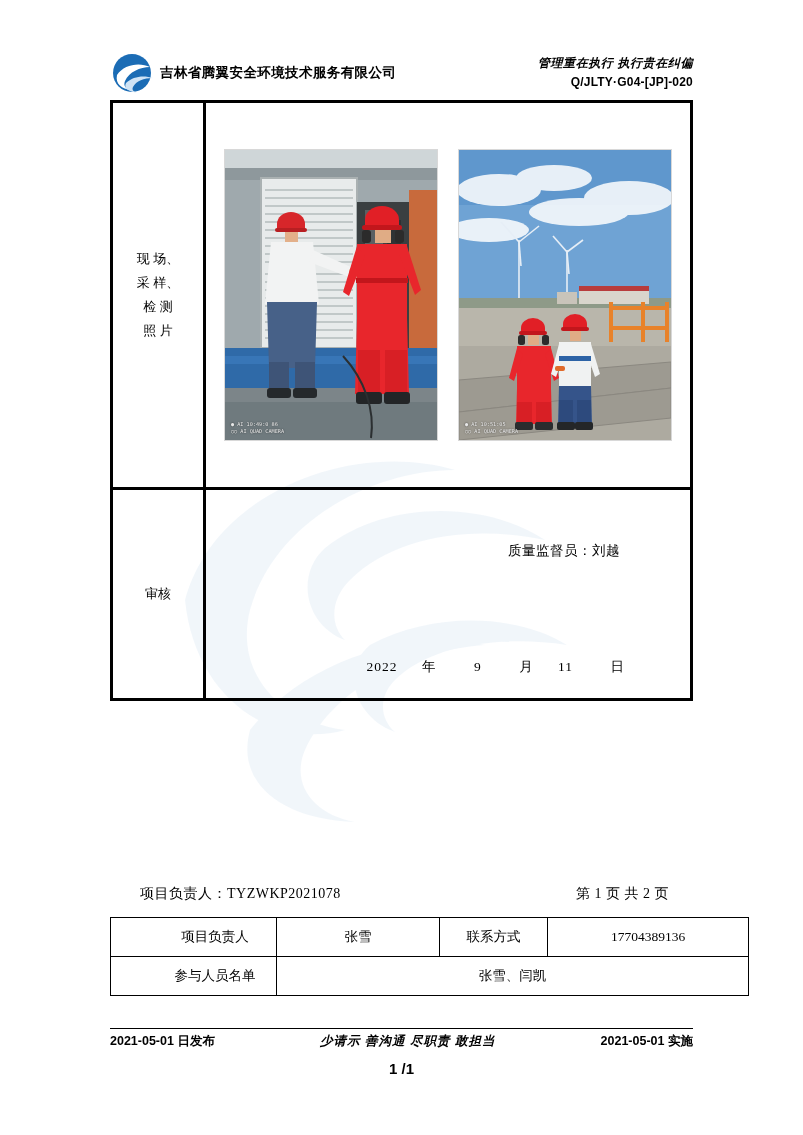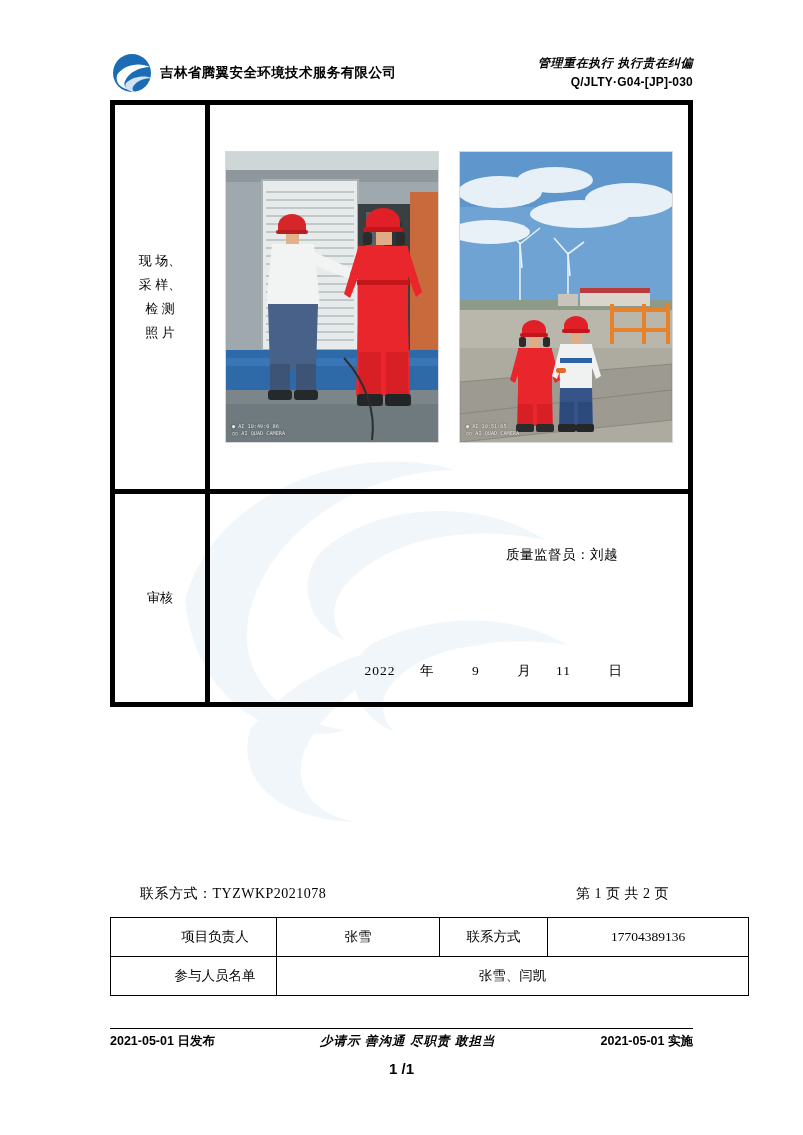--- a/index.html
+++ b/index.html
@@ -81,21 +81,21 @@
   
   .main-table {
     position: absolute;
     left: 110px;
     top: 100px;
     width: 583px;
     border-collapse: collapse;
     table-layout: fixed;
   }
   .main-table td {
-    border: 5px solid #000000;
+    border: 3px solid #000000;
     vertical-align: middle;
   }
   .label-cell {
     width: 78px;
     text-align: center;
     font-family: "Liberation Sans", sans-serif;
     font-size: 13px;
     line-height: 1.85;
     padding: 4px 6px;
   }
@@ -262,21 +262,21 @@
     <div class="header-left">
       <svg class="logo" viewBox="0 0 50 40">
         <circle cx="22" cy="20" r="19" fill="#1b6cb5"></circle>
         <path d="M7,22 C14,11 30,9 40,14 C30,14 19,19 15,28 C13,33 16,36 21,37 C12,36 5,31 7,22 Z" fill="#ffffff"></path>
         <path d="M16,30 C23,23 34,22 43,25 C34,25 26,28 23,34 C21.5,37 24,39 27,39.5 C20,39 13,36 16,30 Z" fill="#cfe3f5"></path>
       </svg>
       <div class="company-name">吉林省腾翼安全环境技术服务有限公司</div>
     </div>
     <div class="header-right">
       <div class="slogan">管理重在执行 执行贵在纠偏</div>
-      <div class="doccode">Q/JLTY·G04-[JP]-030</div>
+      <div class="doccode">Q/JLTY·G04-[JP]-020</div>
     </div>
   </div>
 
   <table class="main-table">
     <tbody>
         <tr>
       <td class="label-cell">
         <span class="label-vert">现 场、</span>
         <span class="label-vert">采 样、</span>
         <span class="label-vert">检 测</span>
@@ -467,21 +467,21 @@
           <span>日</span>
         </div>
       </td>
     </tr>
   </tbody>
     </table>
 
 
   <div class="meta-row">
     <div class="proj-no">
-      <span>联系方式：</span><span>TYZWKP2021078</span>
+      <span>项目负责人：</span><span>TYZWKP2021078</span>
     </div>
     <div class="pages">第 1 页  共 2 页</div>
   </div>
 
   <table class="info-table">
     <tbody>
         <tr>
       <td class="c1">项目负责人</td>
       <td class="c2 val">张雪</td>
       <td class="c3">联系方式</td>

